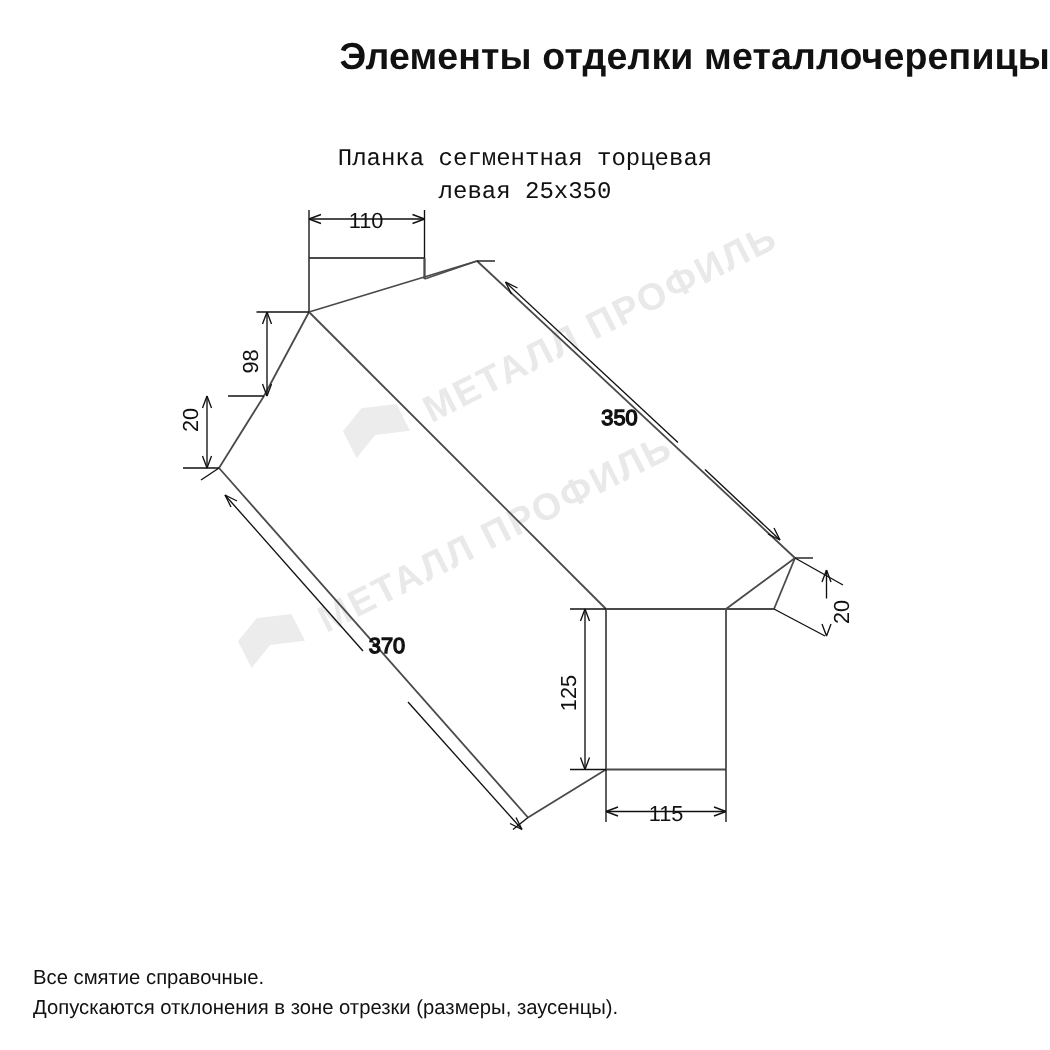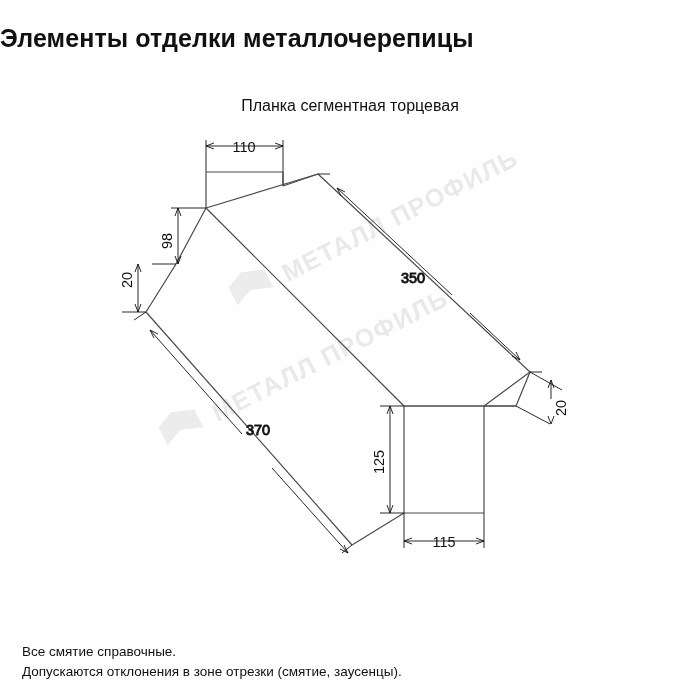--- a/index.html
+++ b/index.html
@@ -18,35 +18,36 @@
   #page {
     position: relative;
     width: 700px;
     height: 700px;
   }
   .title {
     position: absolute;
     top: 24px;
     left: 0;
     width: 700px;
-    text-align: left;
+    text-align: right;
     font-size: 25px;
     font-weight: bold;
     letter-spacing: 0.1px;
     color: #111111;
   }
   .subtitle {
     position: absolute;
     top: 95px;
     left: 0;
     width: 700px;
     text-align: center;
     font-size: 16px;
     line-height: 22px;
     color: #111111;
+    font-family: Liberation Mono, monospace;
   }
   .footer {
     position: absolute;
     left: 22px;
     bottom: 18px;
     font-size: 13.5px;
     line-height: 20px;
     color: #111111;
   }
   svg.canvas {
@@ -74,20 +75,21 @@
 </style>
 </head>
 <body>
 
 <div id="page">
 
   <div class="title">Элементы отделки металлочерепицы</div>
 
   <div class="subtitle">
     <div>Планка сегментная торцевая</div>
+    <div>левая 25х350</div>
   </div>
 
   <svg class="canvas" viewBox="0 0 700 700">
 
     <g class="wm" transform="translate(235,300) rotate(-27)">
       <polygon points="0,-14 18,-22 40,-14 40,6 18,-2 0,6"></polygon>
       <text x="55" y="8">МЕТАЛЛ ПРОФИЛЬ</text>
     </g>
     <g class="wm" transform="translate(165,440) rotate(-27)">
       <polygon points="0,-14 18,-22 40,-14 40,6 18,-2 0,6"></polygon>
@@ -183,16 +185,16 @@
       <text class="dim-text" x="132" y="280" text-anchor="middle" transform="rotate(-90 132,280)">20</text>
       <text class="dim-text" x="566" y="408" text-anchor="middle" transform="rotate(-90 566,408)">20</text>
       <text class="dim-text" x="384" y="462" text-anchor="middle" transform="rotate(-90 384,462)">125</text>
       <text class="dim-text" x="444" y="547" text-anchor="middle">115</text>
     </g>
 
   </svg>
 
   <div class="footer">
     <div>Все смятие справочные.</div>
-    <div>Допускаются отклонения в зоне отрезки (смятие, заусенцы).</div>
+    <div>Допускаются отклонения в зоне отрезки (размеры, заусенцы).</div>
   </div>
 
 </div>
 
 </body></html>

